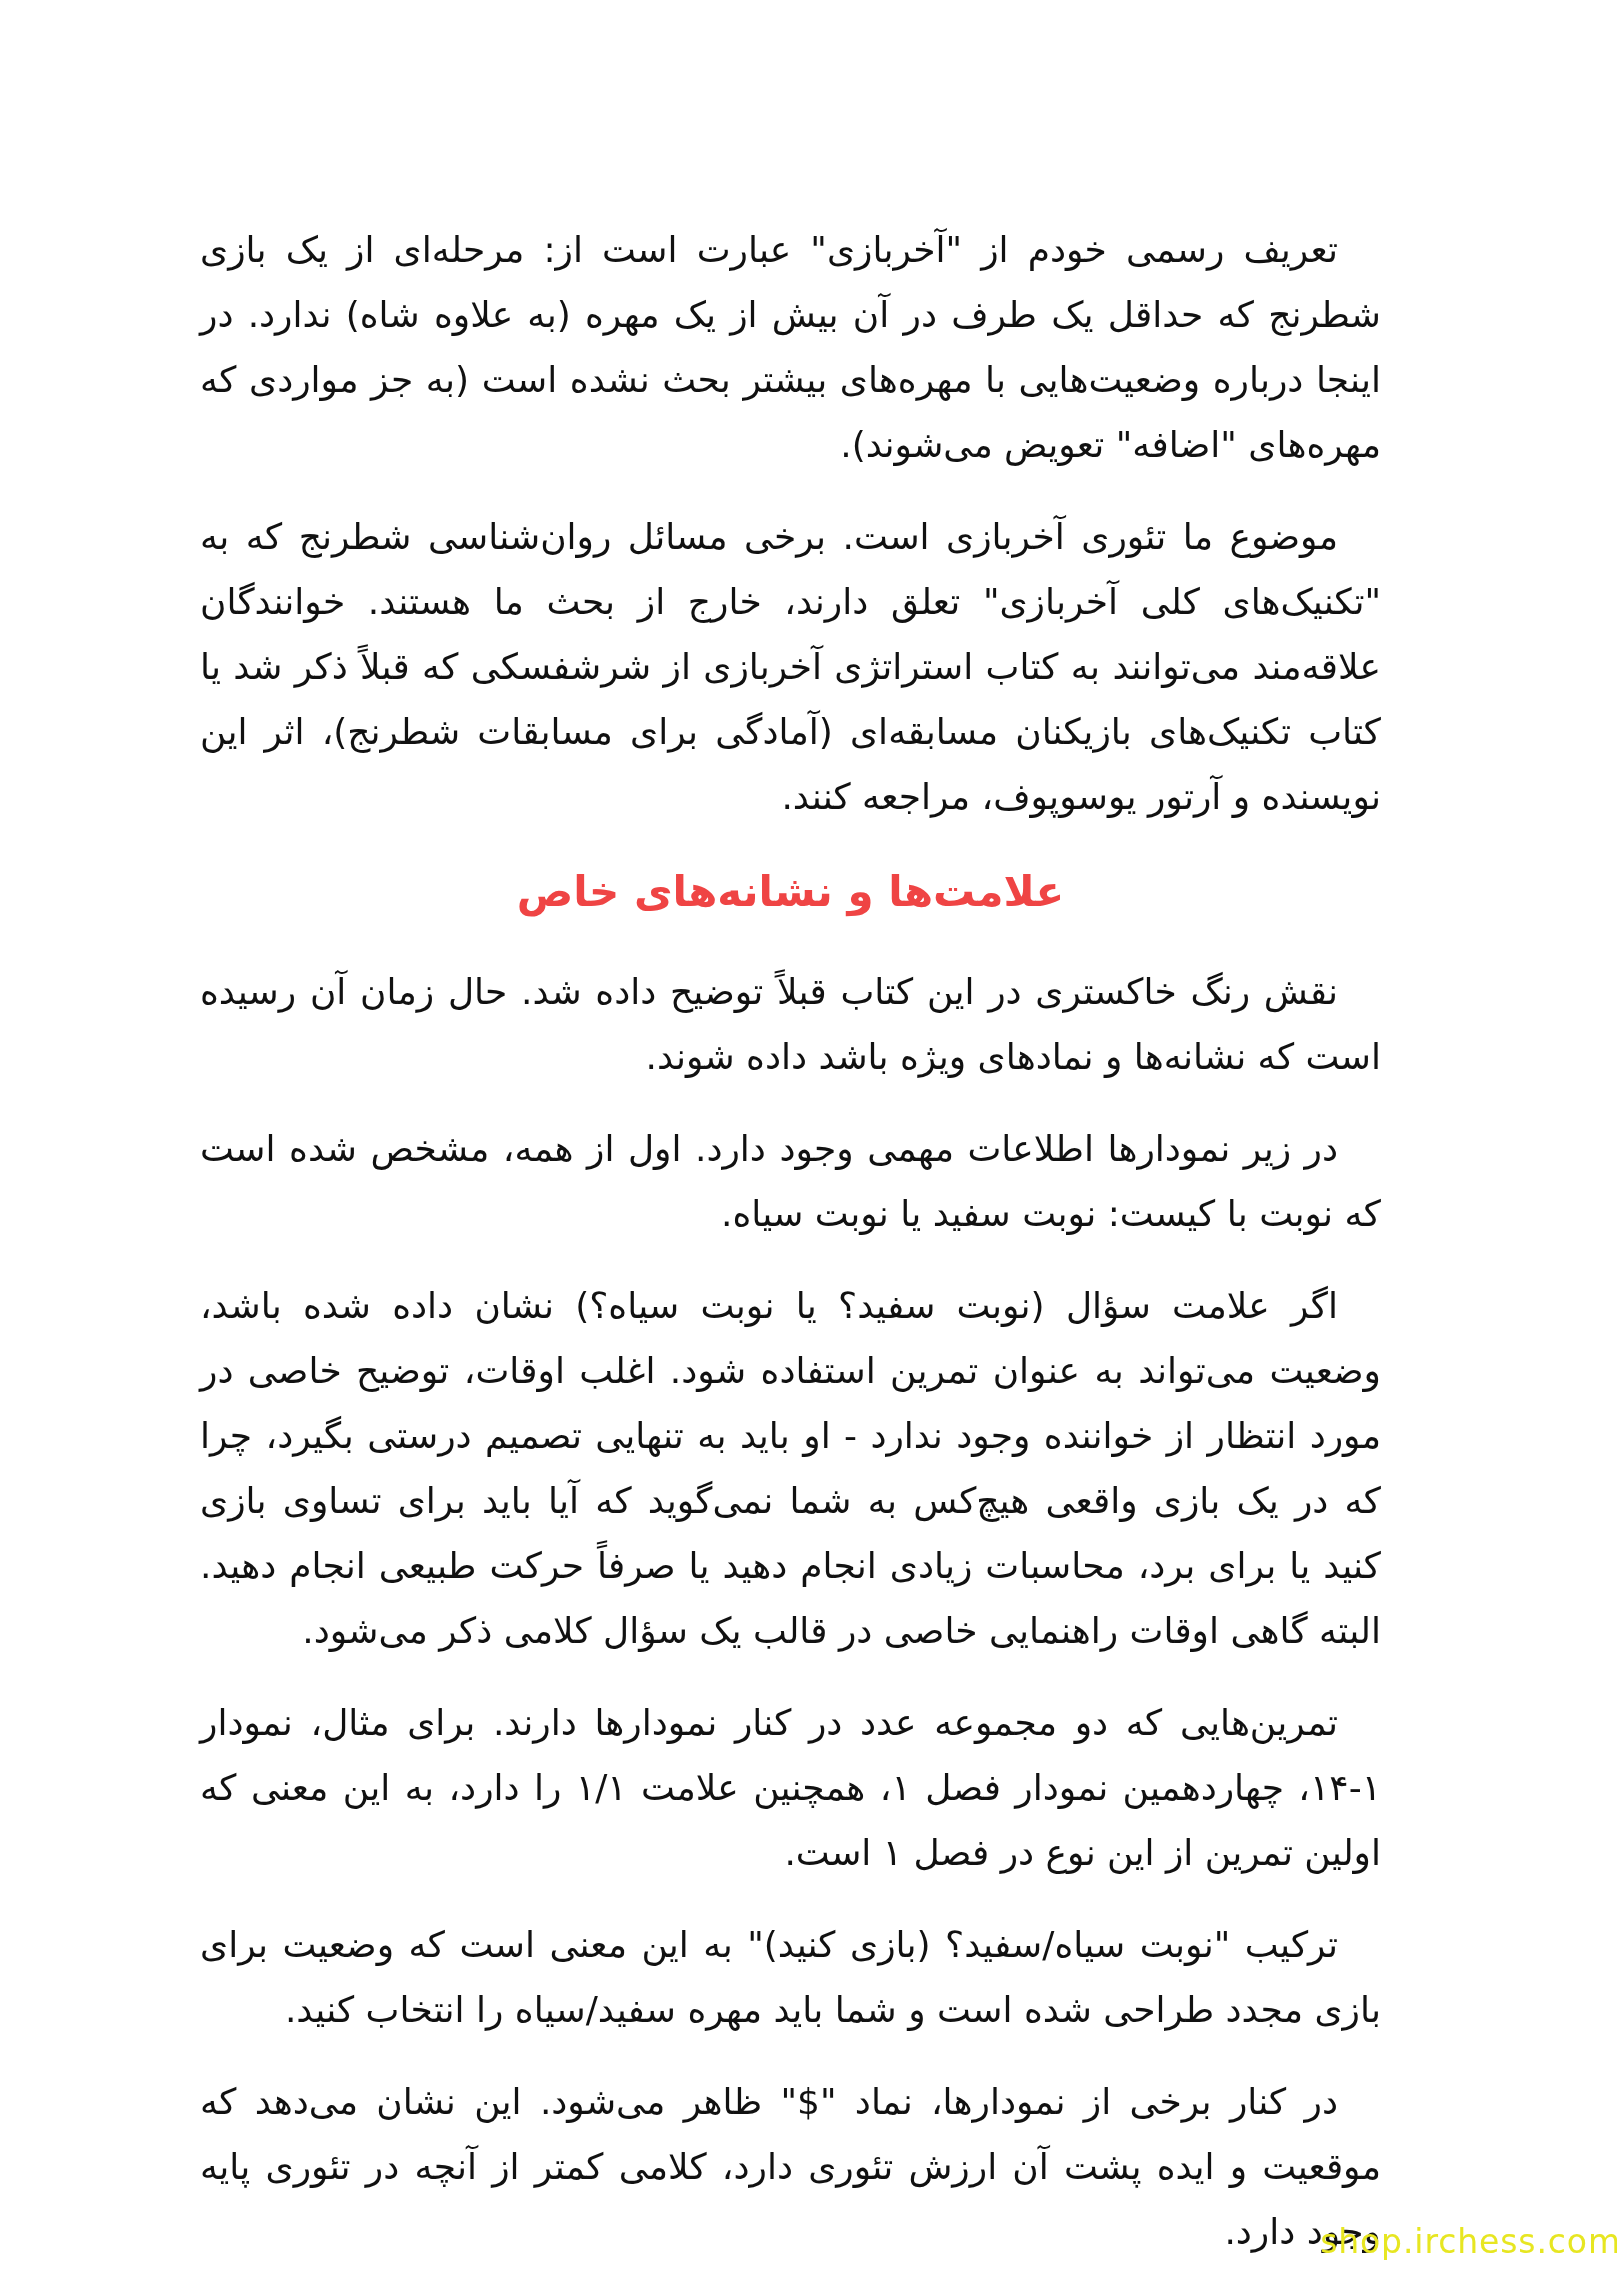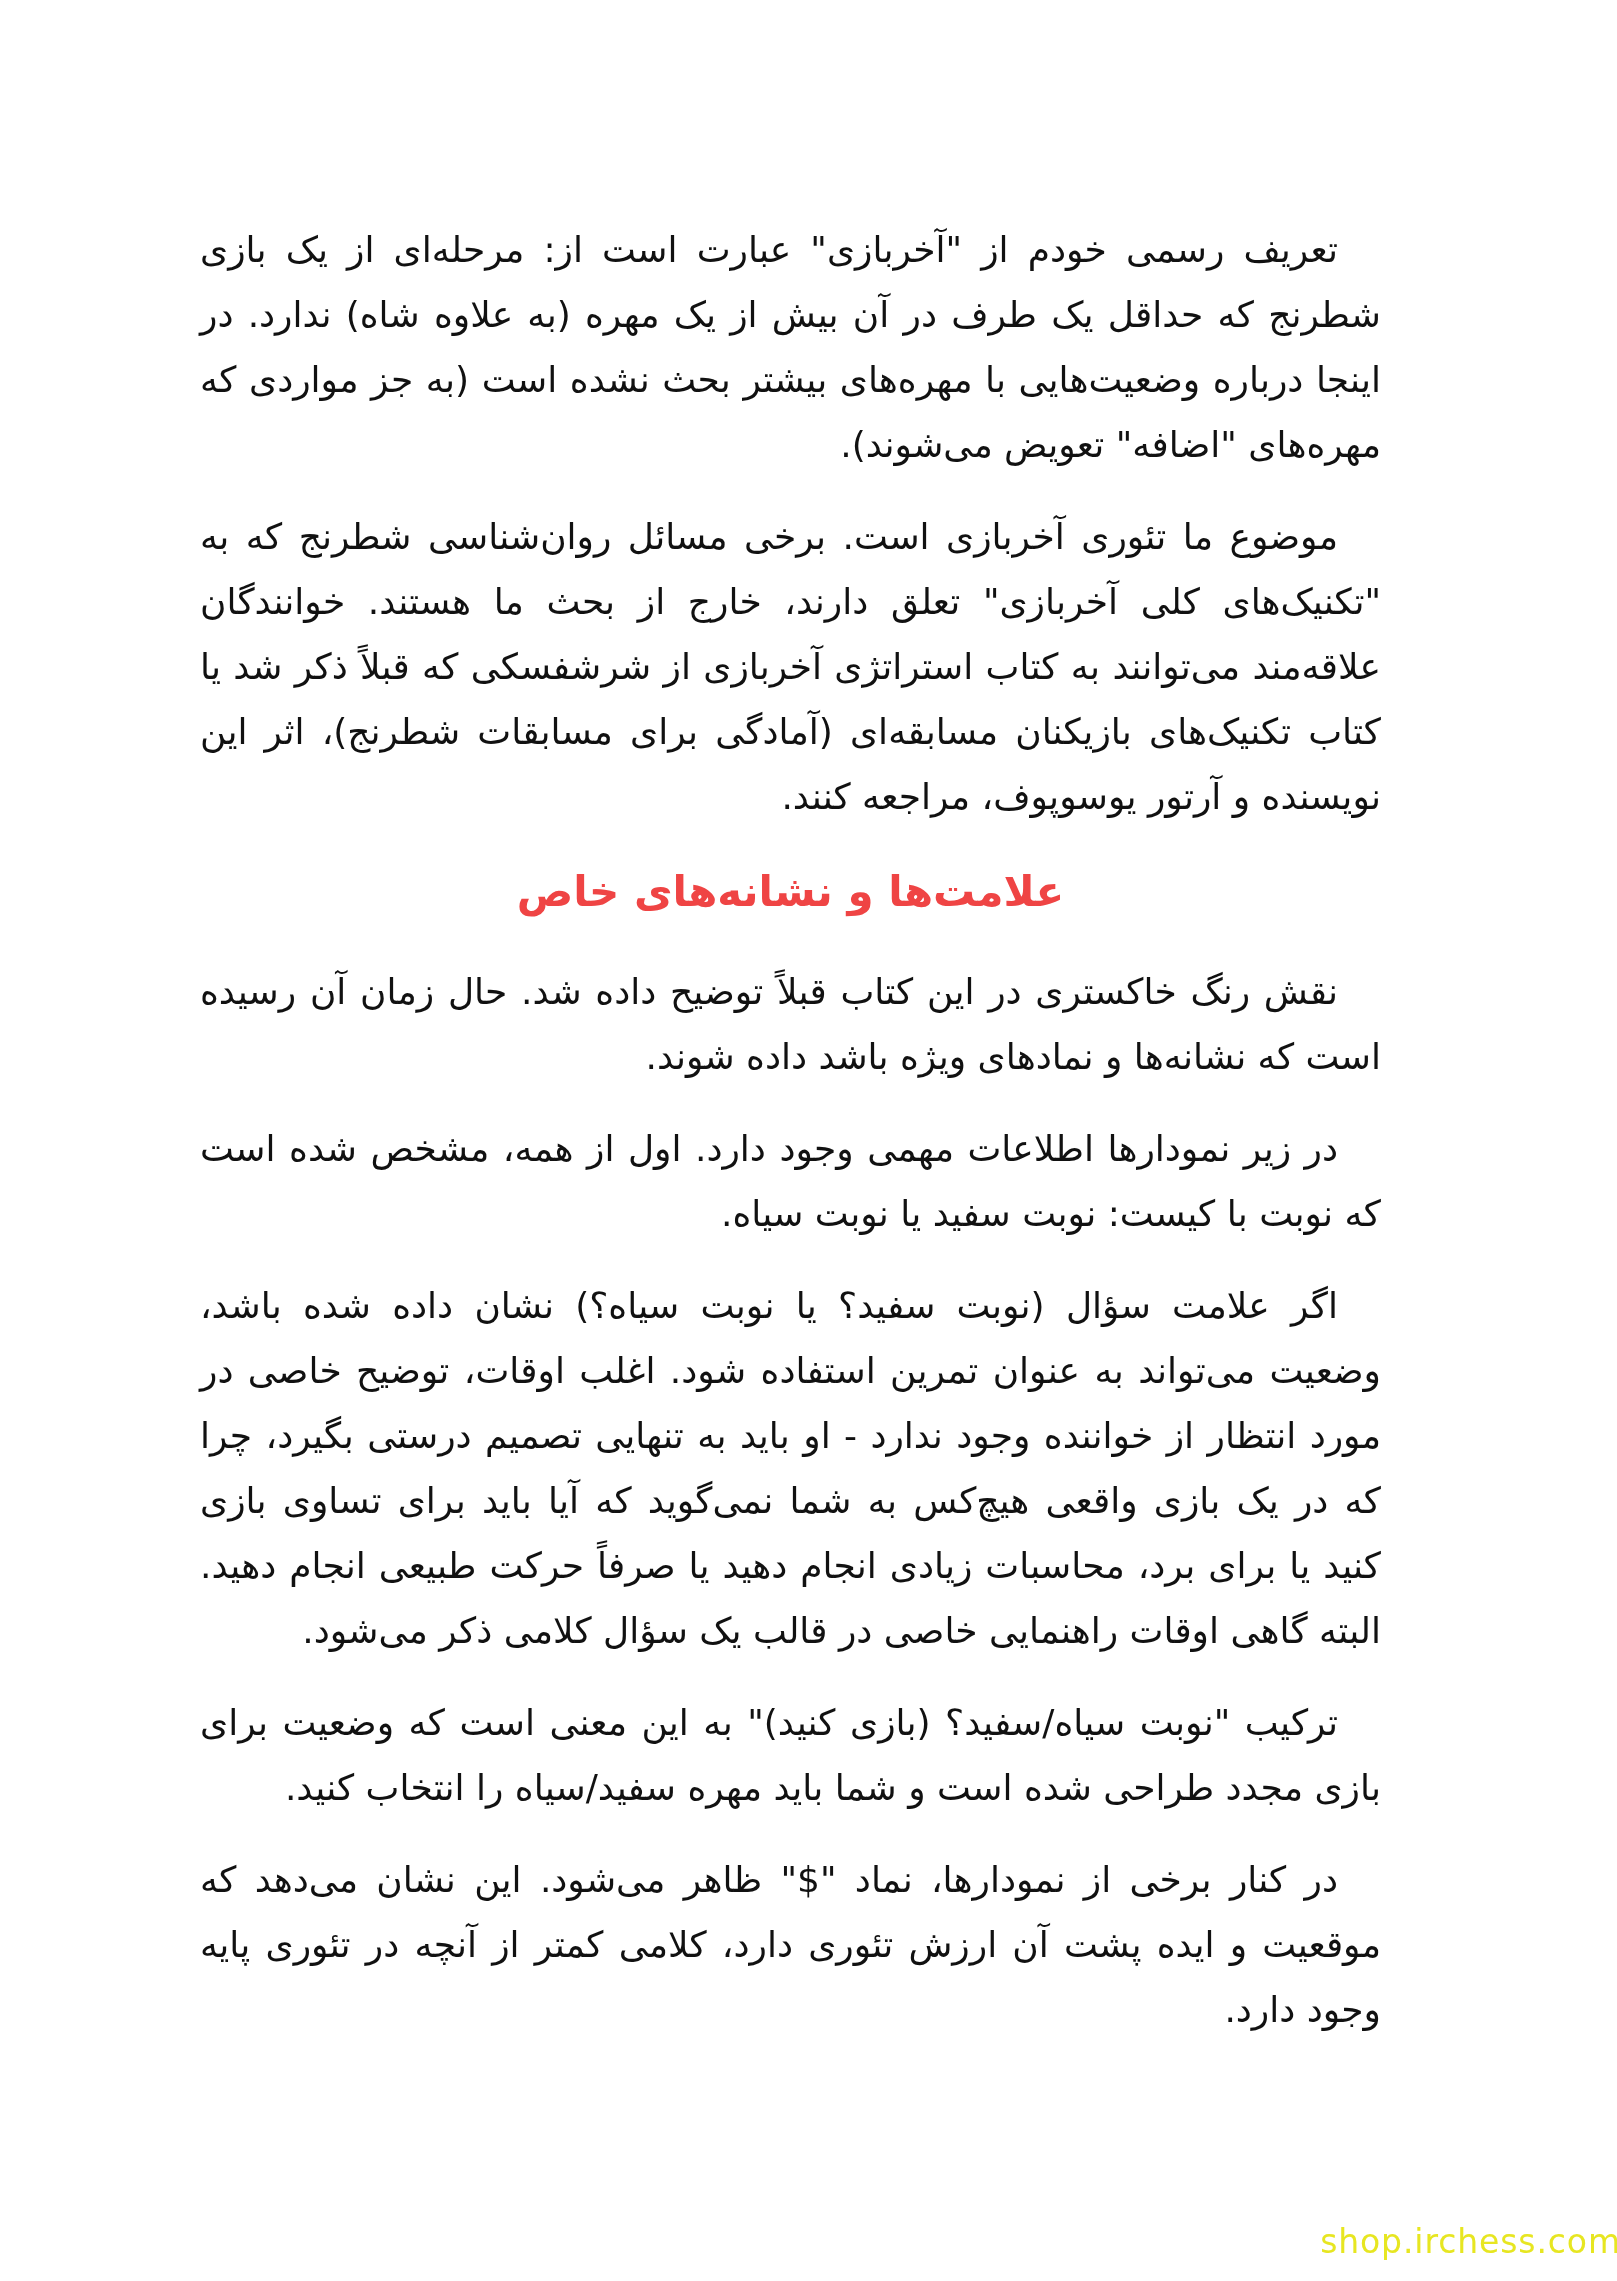--- a/index.html
+++ b/index.html
@@ -63,20 +63,21 @@
     <p>موضوع ما تئوری آخربازی است. برخی مسائل روان‌شناسی شطرنج که به "تکنیک‌های کلی آخربازی" تعلق دارند، خارج از بحث ما هستند. خوانندگان علاقه‌مند می‌توانند به کتاب استراتژی آخربازی از شرشفسکی که قبلاً ذکر شد یا کتاب تکنیک‌های بازیکنان مسابقه‌ای (آمادگی برای مسابقات شطرنج)، اثر این نویسنده و آرتور یوسوپوف، مراجعه کنند.</p>
 
     <h2>علامت‌ها و نشانه‌های خاص</h2>
 
     <p>نقش رنگ خاکستری در این کتاب قبلاً توضیح داده شد. حال زمان آن رسیده است که نشانه‌ها و نمادهای ویژه باشد داده شوند.</p>
 
     <p>در زیر نمودارها اطلاعات مهمی وجود دارد. اول از همه، مشخص شده است که نوبت با کیست: نوبت سفید یا نوبت سیاه.</p>
 
     <p>اگر علامت سؤال (نوبت سفید؟ یا نوبت سیاه؟) نشان داده شده باشد، وضعیت می‌تواند به عنوان تمرین استفاده شود. اغلب اوقات، توضیح خاصی در مورد انتظار از خواننده وجود ندارد - او باید به تنهایی تصمیم درستی بگیرد، چرا که در یک بازی واقعی هیچ‌کس به شما نمی‌گوید که آیا باید برای تساوی بازی کنید یا برای برد، محاسبات زیادی انجام دهید یا صرفاً حرکت طبیعی انجام دهید. البته گاهی اوقات راهنمایی خاصی در قالب یک سؤال کلامی ذکر می‌شود.</p>
 
+    <p>تمرین‌هایی که دو مجموعه عدد در کنار نمودارها دارند. برای مثال، نمودار ۱-۱۴، چهاردهمین نمودار فصل ۱، همچنین علامت ۱/۱ را دارد، به این معنی که اولین تمرین از این نوع در فصل ۱ است.</p>
 
     <p>ترکیب "نوبت سیاه/سفید؟ (بازی کنید)" به این معنی است که وضعیت برای بازی مجدد طراحی شده است و شما باید مهره سفید/سیاه را انتخاب کنید.</p>
 
     <p>در کنار برخی از نمودارها، نماد "$" ظاهر می‌شود. این نشان می‌دهد که موقعیت و ایده پشت آن ارزش تئوری دارد، کلامی کمتر از آنچه در تئوری پایه وجود دارد.</p>
   </main>
 
   <footer class="footer">
     <span class="watermark" style="color: rgb(231, 230, 33);">shop.irchess.com</span>
   </footer>
 

